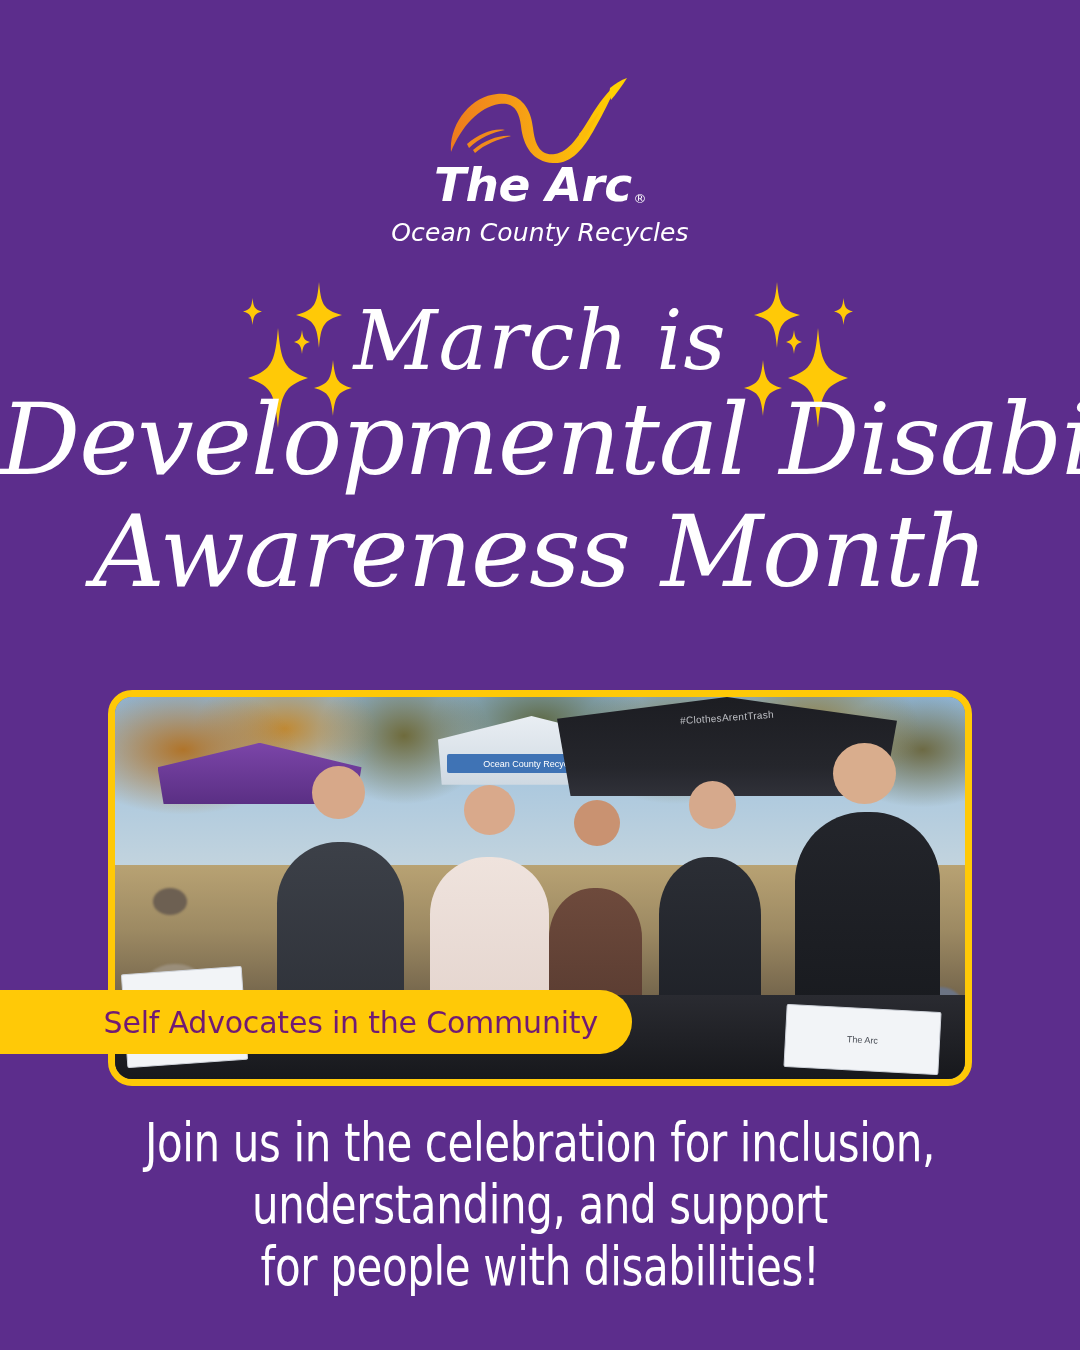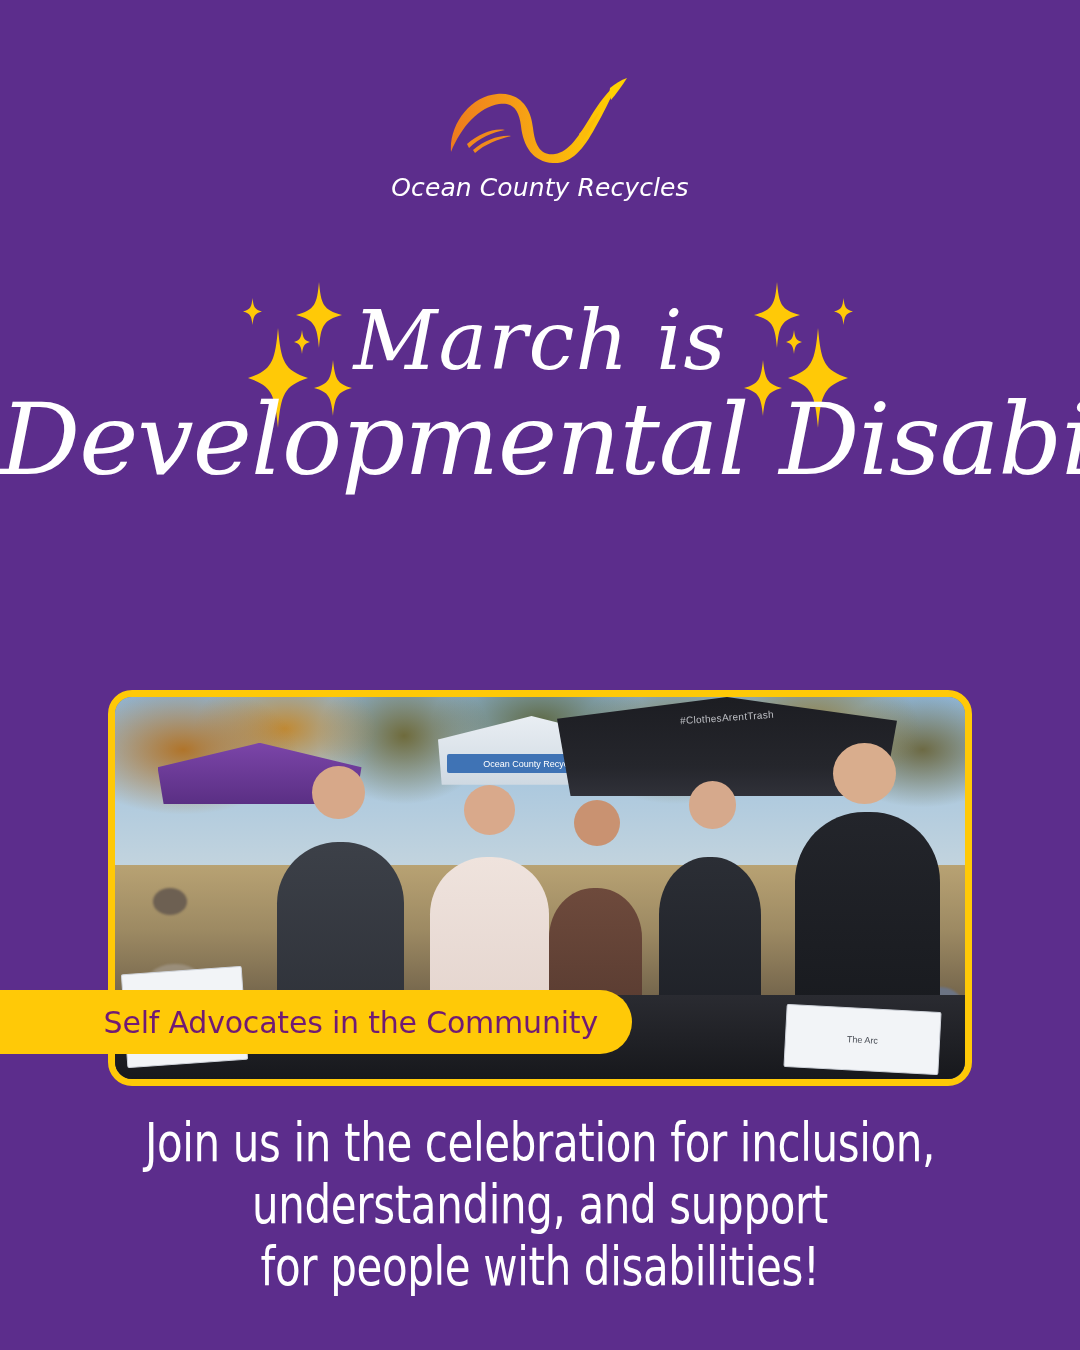--- a/index.html
+++ b/index.html
@@ -256,20 +256,21 @@
       </defs>
       <path d="M6 74 C4 46, 26 18, 52 16 C75 14, 86 30, 88 50 C90 68, 96 78, 110 76
                C124 74, 134 58, 146 38 C154 25, 162 14, 172 6
                C166 20, 158 36, 150 50 C138 72, 126 86, 108 85
                C88 84, 78 68, 76 48 C74 30, 66 24, 54 26 C34 29, 16 49, 6 74 Z" fill="url(#swooshGrad)"></path>
       <path d="M165 10 C170 6, 176 2, 182 0 C177 8, 171 16, 166 22 C165 18, 164 14, 165 10 Z" fill="#FFD100"></path>
       <path d="M22 66 C34 56, 48 50, 60 52 C48 54, 34 60, 24 70 Z" fill="#F08A1C"></path>
       <path d="M28 72 C40 62, 54 57, 66 58 C54 61, 40 66, 30 75 Z" fill="#F08A1C"></path>
       <path d="M134 56 C140 50, 148 42, 154 34 C150 44, 144 54, 138 62 Z" fill="#FBBC0B"></path>
     </svg>
+    <div class="logo-wordmark"><span>The Arc</span><span class="logo-reg">®</span></div>
     <span class="logo-chapter">Ocean County Recycles</span>
   </div>
 
   <div class="sparkles left">
     <svg class="spk" style="left:58px; top:0px; width:46px; height:66px;" viewBox="0 0 46 66">
       <path d="M23 0 C25 22, 27 28, 46 33 C27 38, 25 44, 23 66 C21 44, 19 38, 0 33 C19 28, 21 22, 23 0 Z" fill="#FFC907"></path>
     </svg>
     <svg class="spk" style="left:10px; top:46px; width:60px; height:100px;" viewBox="0 0 60 100">
       <path d="M30 0 C33 34, 36 42, 60 50 C36 58, 33 66, 30 100 C27 66, 24 58, 0 50 C24 42, 27 34, 30 0 Z" fill="#FFC907"></path>
     </svg>
@@ -298,20 +299,21 @@
       <path d="M9.5 0 C10.5 9, 11.5 11.5, 19 13.5 C11.5 15.5, 10.5 18, 9.5 27 C8.5 18, 7.5 15.5, 0 13.5 C7.5 11.5, 8.5 9, 9.5 0 Z" fill="#FFC907"></path>
     </svg>
     <svg class="spk" style="left:56px; top:48px; width:16px; height:24px;" viewBox="0 0 16 24">
       <path d="M8 0 C9 8, 9.8 10, 16 12 C9.8 14, 9 16, 8 24 C7 16, 6.2 14, 0 12 C6.2 10, 7 8, 8 0 Z" fill="#FFC907"></path>
     </svg>
   </div>
 
   <div class="headline-wrap">
     <span class="script line-march">March is</span>
     <span class="script line-big">Developmental Disabilities</span>
+    <span class="script line-big second">Awareness Month</span>
   </div>
 
   <div class="photo-frame">
     <div class="photo-canvas">
       <div class="ph-sky"></div>
       <div class="ph-trees"></div>
       <div class="ph-ground"></div>
 
       <div class="ph-purple-tent"></div>
 

